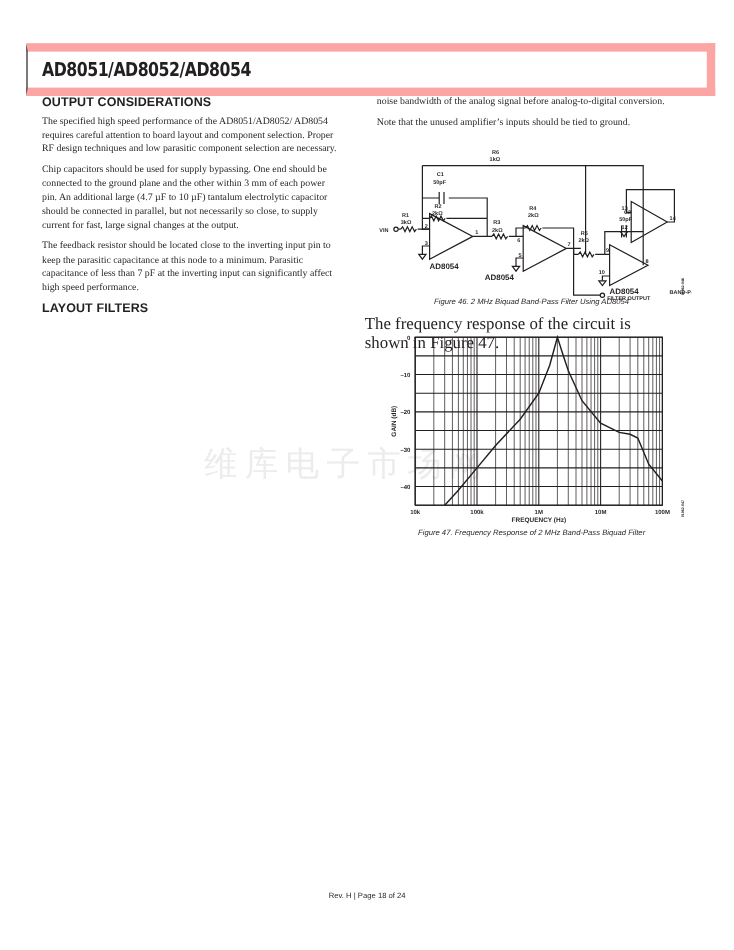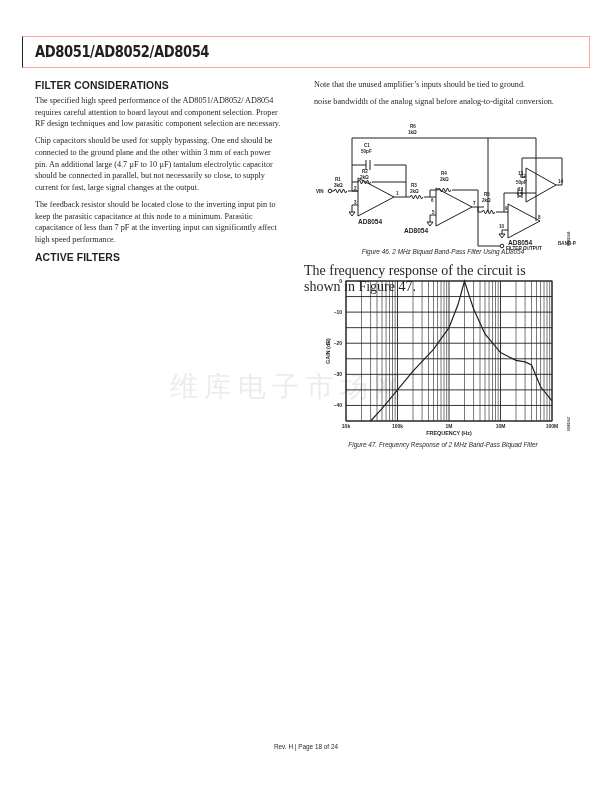--- a/index.html
+++ b/index.html
@@ -1,17 +1,17 @@
 <!DOCTYPE html>
 <html><head>
 <meta charset="utf-8">
 <style>
   html,body{margin:0;padding:0;background:#fff;}
   body{width:612px;height:792px;position:relative;overflow:hidden;font-family:"Liberation Serif","DejaVu Serif",serif;color:#231f20;}
-  .header-box{position:absolute;left:22px;top:36px;width:566px;height:30px;border:1px solid #fca5a5;border-left:1px solid #231f20;text-align:right;}
+  .header-box{position:absolute;left:22px;top:36px;width:566px;height:30px;border:7px solid #fca5a5;border-left:1px solid #231f20;text-align:right;}
   .header-title{position:absolute;left:12px;top:5px;font-family:"DejaVu Sans","Liberation Sans",sans-serif;font-weight:bold;font-size:16px;letter-spacing:-0.5px;transform:scaleX(0.82);transform-origin:left center;color:#231f20;}
   .col{position:absolute;font-size:8.2px;line-height:11.6px;}
   .col-left{left:35px;top:79px;width:250px;}
   .col-right{left:314px;top:79px;width:258px;}
   h2{font-family:"Liberation Sans","DejaVu Sans",sans-serif;font-size:10.4px;font-weight:bold;margin:0 0 2px 0;letter-spacing:0.1px;line-height:14px;}
   p{margin:0 0 5.6px 0;}
   .caption{font-family:"Liberation Sans","DejaVu Sans",sans-serif;font-style:italic;font-size:6.4px;text-align:center;color:#231f20;}
   .schematic{position:absolute;left:314px;top:122px;width:262px;height:128px;}
   .cap46{position:absolute;left:314px;top:248px;width:258px;}
   .chart-intro{position:absolute;left:304px;top:263px;width:258px;font-size:14px;}
@@ -24,30 +24,30 @@
 </head>
 <body>
 
 <div class="watermark">维库电子市场网</div>
 
 <div class="header-box">
   <div class="header-title">AD8051/AD8052/AD8054</div>
 </div>
 
 <div class="col col-left">
-  <h2>FILTER CONSIDERATIONS</h2>
+  <h2>OUTPUT CONSIDERATIONS</h2>
   <p>The specified high speed performance of the AD8051/AD8052/ AD8054 requires careful attention to board layout and component selection. Proper RF design techniques and low parasitic component selection are necessary.</p>
   <p>Chip capacitors should be used for supply bypassing. One end should be connected to the ground plane and the other within 3 mm of each power pin. An additional large (4.7 µF to 10 µF) tantalum electrolytic capacitor should be connected in parallel, but not necessarily so close, to supply current for fast, large signal changes at the output.</p>
   <p>The feedback resistor should be located close to the inverting input pin to keep the parasitic capacitance at this node to a minimum. Parasitic capacitance of less than 7 pF at the inverting input can significantly affect high speed performance.</p>
-  <h2>ACTIVE FILTERS</h2>
+  <h2>LAYOUT FILTERS</h2>
 </div>
 
 <div class="col col-right">
+  <p>noise bandwidth of the analog signal before analog-to-digital conversion.</p>
   <p>Note that the unused amplifier’s inputs should be tied to ground.</p>
-  <p>noise bandwidth of the analog signal before analog-to-digital conversion.</p>
 </div>
 
 <svg class="schematic" viewBox="0 0 262 128" xmlns="http://www.w3.org/2000/svg">
   <g stroke="#231f20" stroke-width="1" fill="none">
 
     <path d="M38 16 H174 V90"></path>
     <path d="M38 16 V62"></path>
 
     <path d="M38 43 H52 M60 43 H92 V60"></path>
     <line x1="52" y1="38" x2="52" y2="48"></line>

